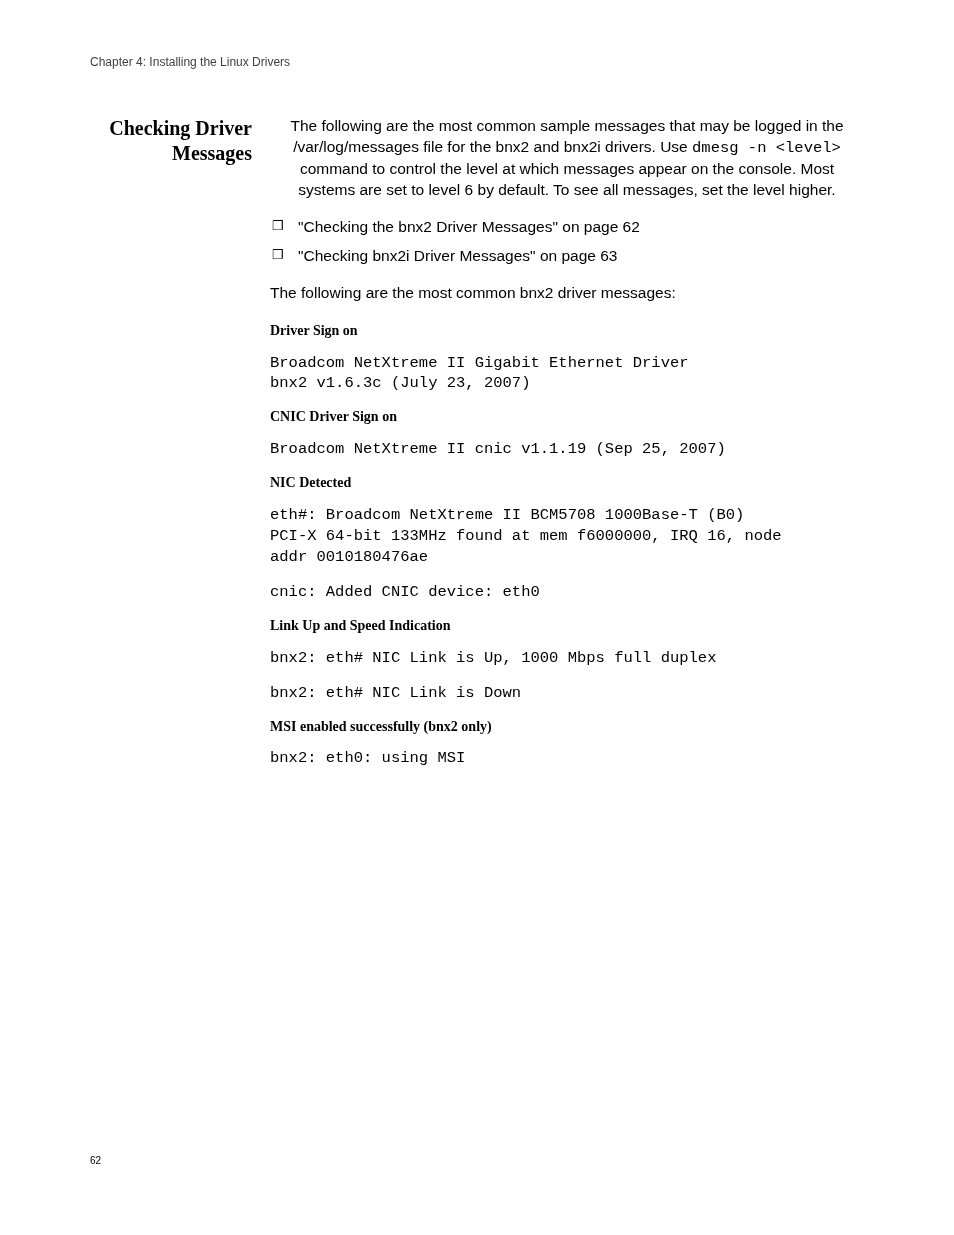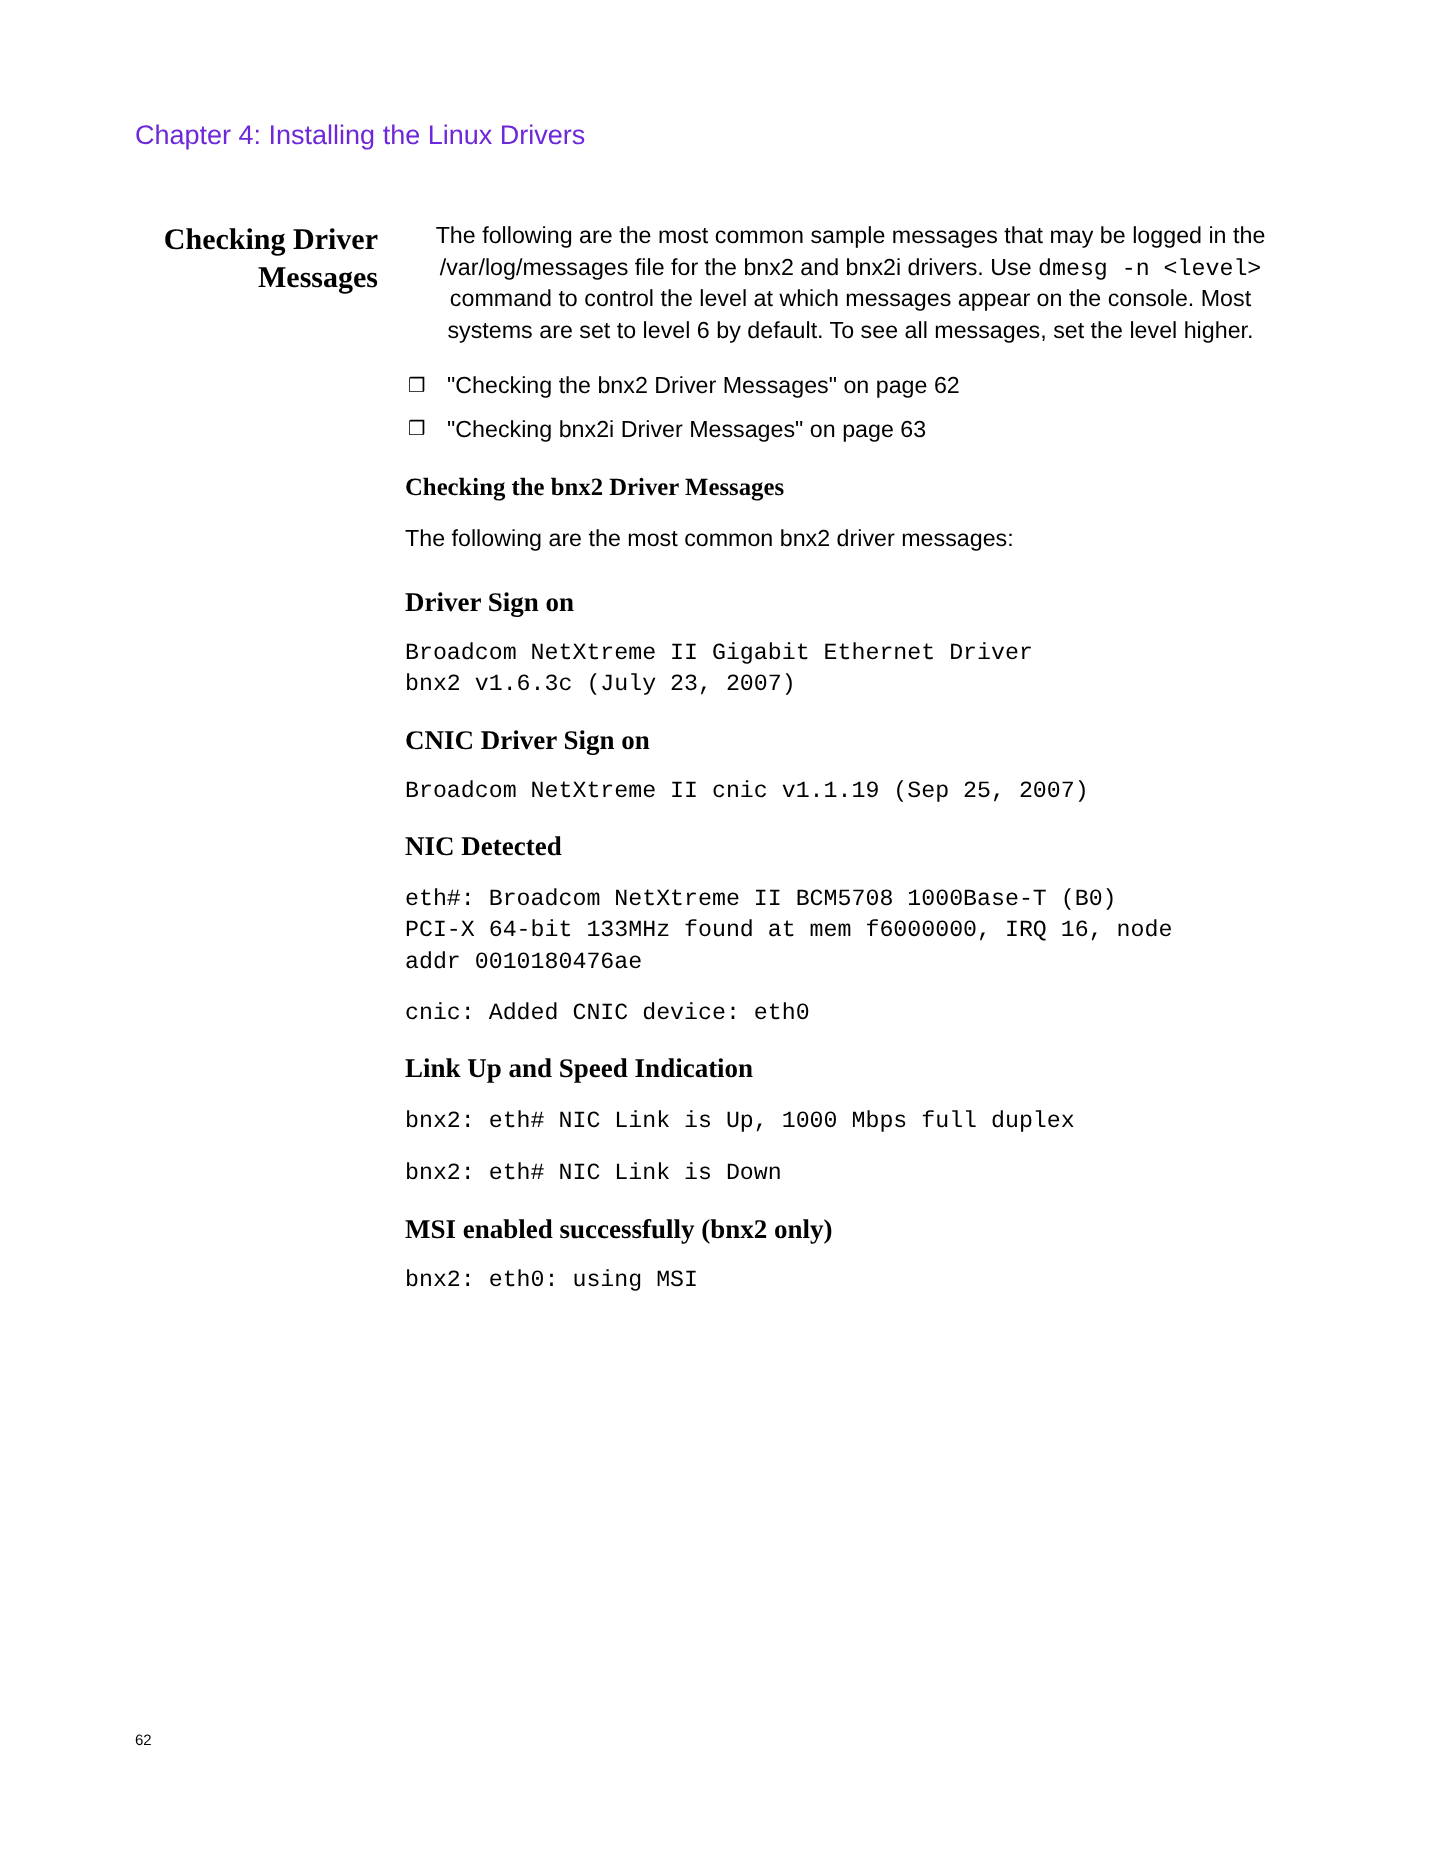--- a/index.html
+++ b/index.html
@@ -12,24 +12,23 @@
     line-height: 1.35;
   }
   .page {
     width: 954px;
     height: 1235px;
     position: relative;
     box-sizing: border-box;
     padding: 54px 90px 0 90px;
   }
   .running-head {
-    font-size: 18px;
-    color: #6d28d9;
+    font-size: 12px;
+    color: #404040;
     margin-bottom: 46px;
-    margin-top: 24px;
   }
   .content {
     display: flex;
     flex-direction: column;
   }
   .row {
     display: flex;
     align-items: flex-start;
     margin-bottom: 0;
   }
@@ -56,21 +55,21 @@
   .bold { font-weight: bold; }
   .serif-bold {
     font-family: "Times New Roman", Times, serif;
     font-weight: bold;
     font-size: 16.5px;
     margin: 0 0 14px 0;
   }
   .sub-serif-bold {
     font-family: "Times New Roman", Times, serif;
     font-weight: bold;
-    font-size: 18px;
+    font-size: 14px;
     margin: 12px 0 12px 0;
   }
   .mono {
     font-family: "Courier New", Courier, monospace;
     font-size: 15.5px;
     white-space: pre-wrap;
     margin: 0 0 14px 0;
   }
   .mono-inline {
     font-family: "Courier New", Courier, monospace;
@@ -119,21 +118,20 @@
       <div class="main-col">
         <p class="para" style="margin-bottom:16px;text-align:center;">
           <span>The following are the most common sample messages that may be logged in the /var/log/messages file for the bnx2 and bnx2i drivers. Use </span><span class="mono-inline">dmesg -n &lt;level&gt;</span><span> command to control the level at which messages appear on the console. Most systems are set to level 6 by default. To see all messages, set the level higher.</span>
         </p>
 
         <ul class="bullets">
           <li><span>"Checking the bnx2 Driver Messages" on page 62</span></li>
           <li><span>"Checking bnx2i Driver Messages" on page 63</span></li>
         </ul>
 
-        <p class="serif-bold">Checking the bnx2 Driver Messages</p>
         <p class="para">The following are the most common bnx2 driver messages:</p>
 
         <p class="sub-serif-bold">Driver Sign on</p>
         <div class="mono">Broadcom NetXtreme II Gigabit Ethernet Driver
 bnx2 v1.6.3c (July 23, 2007)</div>
 
         <p class="sub-serif-bold">CNIC Driver Sign on</p>
         <div class="mono">Broadcom NetXtreme II cnic v1.1.19 (Sep 25, 2007)</div>
 
         <p class="sub-serif-bold">NIC Detected</p>

